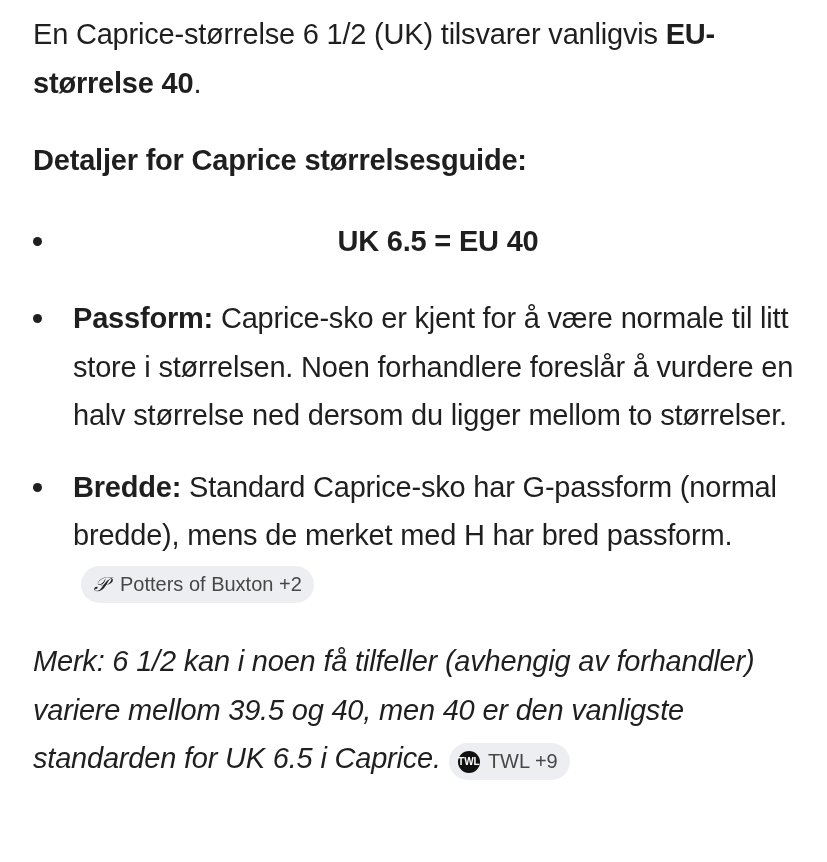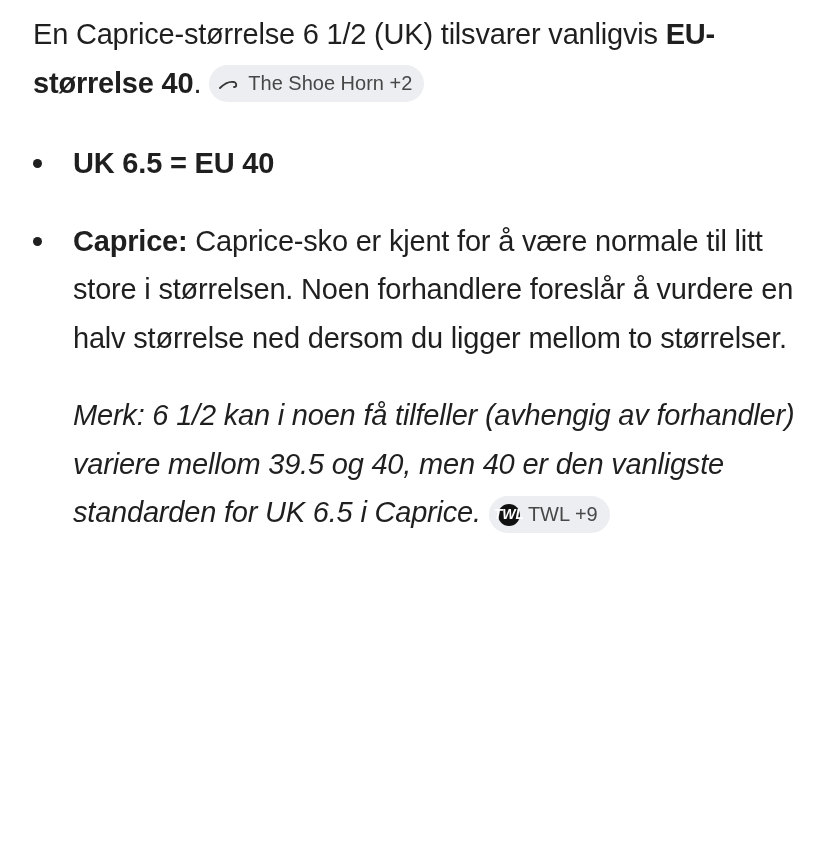--- a/index.html
+++ b/index.html
@@ -39,28 +39,27 @@
     }
     li .bullet {
       position: absolute;
       left: 0;
       top: 20px;
       width: 9px;
       height: 9px;
       border-radius: 50%;
       background: #1f1f1f;
     }
-    .li-1 { margin-top: 32px; }
+    .li-1 { margin-top: 32px; text-align: center; }
     .li-2 { margin-top: 29px; }
     .li-3 { margin-top: 23px; }
     b { font-weight: bold; }
     .note {
       margin-top: 29px;
       font-style: italic;
-      margin-left: 40px;
     }
     .chip {
       display: inline-flex;
       align-items: center;
       height: 37px;
       padding: 0 12px 0 9px;
       margin-left: 8px;
       border-radius: 19px;
       background: #eceef2;
       color: #474747;
@@ -77,54 +76,54 @@
       align-items: center;
       justify-content: center;
       width: 22px;
       height: 22px;
       margin-right: 8px;
     }
     .chip .ico.dark {
       border-radius: 50%;
       background: #111;
       color: #fff;
-      font-size: 14px;
+      font-size: 10px;
       font-weight: bold;
-      font-style: italic;
     }
     .chip .ico.script {
       font-family: "DejaVu Serif", serif;
       font-style: italic;
       font-size: 20px;
       color: #222;
     }
   </style>
 </head>
 <body>
 
 <div class="content">
 
-  <p class="intro"><span>En Caprice-størrelse 6 1/2 (UK) tilsvarer vanligvis </span><b>EU-størrelse 40</b><span>.</span><span class="chip">
-        <span class="ico">
-          <svg width="20" height="12" viewBox="0 0 20 12">
-            <path d="M1 10 C5 6, 10 3, 15 4 C18 5, 18 9, 15 9" fill="none" stroke="#333" stroke-width="1.8" stroke-linecap="round"></path>
-          </svg>
-        </span>
-        <span>The Shoe Horn +2</span>
-      </span></p>
+  <p class="intro"><span>En Caprice-størrelse 6 1/2 (UK) tilsvarer vanligvis </span><b>EU-størrelse 40</b><span>.</span></p>
 
+  <p class="heading">Detaljer for Caprice størrelsesguide:</p>
 
   <ul>
     <li class="li-1">
       <span class="bullet"></span>
       <b>UK 6.5 = EU 40</b>
     </li>
     <li class="li-2">
       <span class="bullet"></span>
-      <b>Caprice:</b><span> Caprice-sko er kjent for å være normale til litt store i størrelsen. Noen forhandlere foreslår å vurdere en halv størrelse ned dersom du ligger mellom to størrelser.</span>
+      <b>Passform:</b><span> Caprice-sko er kjent for å være normale til litt store i størrelsen. Noen forhandlere foreslår å vurdere en halv størrelse ned dersom du ligger mellom to størrelser.</span>
+    </li>
+    <li class="li-3">
+      <span class="bullet"></span>
+      <b>Bredde:</b><span> Standard Caprice-sko har G-passform (normal bredde), mens de merket med H har bred passform.</span><span class="chip">
+          <span class="ico script">𝒫</span>
+          <span>Potters of Buxton +2</span>
+        </span>
     </li>
   </ul>
 
   <p class="note"><span>Merk: 6 1/2 kan i noen få tilfeller (avhengig av forhandler) variere mellom 39.5 og 40, men 40 er den vanligste standarden for UK 6.5 i Caprice.</span><span class="chip">
         <span class="ico dark">TWL</span>
         <span>TWL +9</span>
       </span></p>
 
 </div>
 

